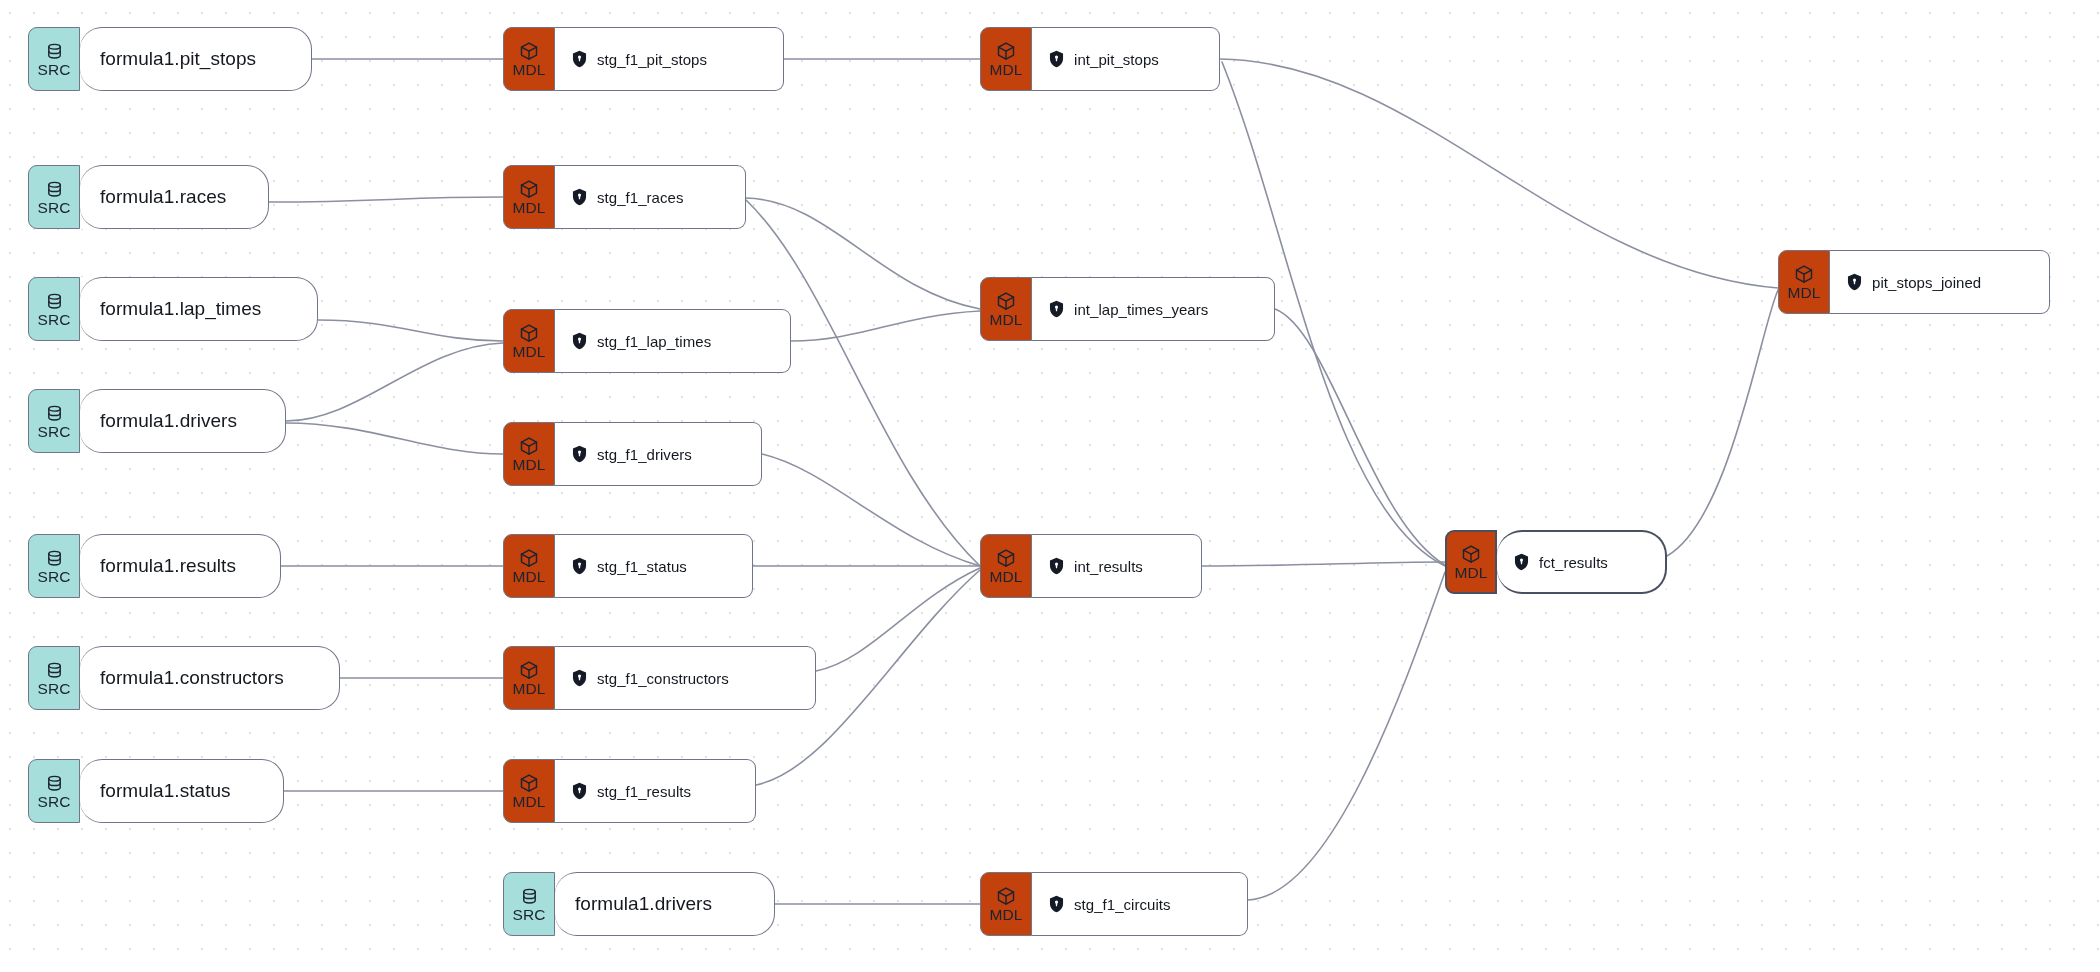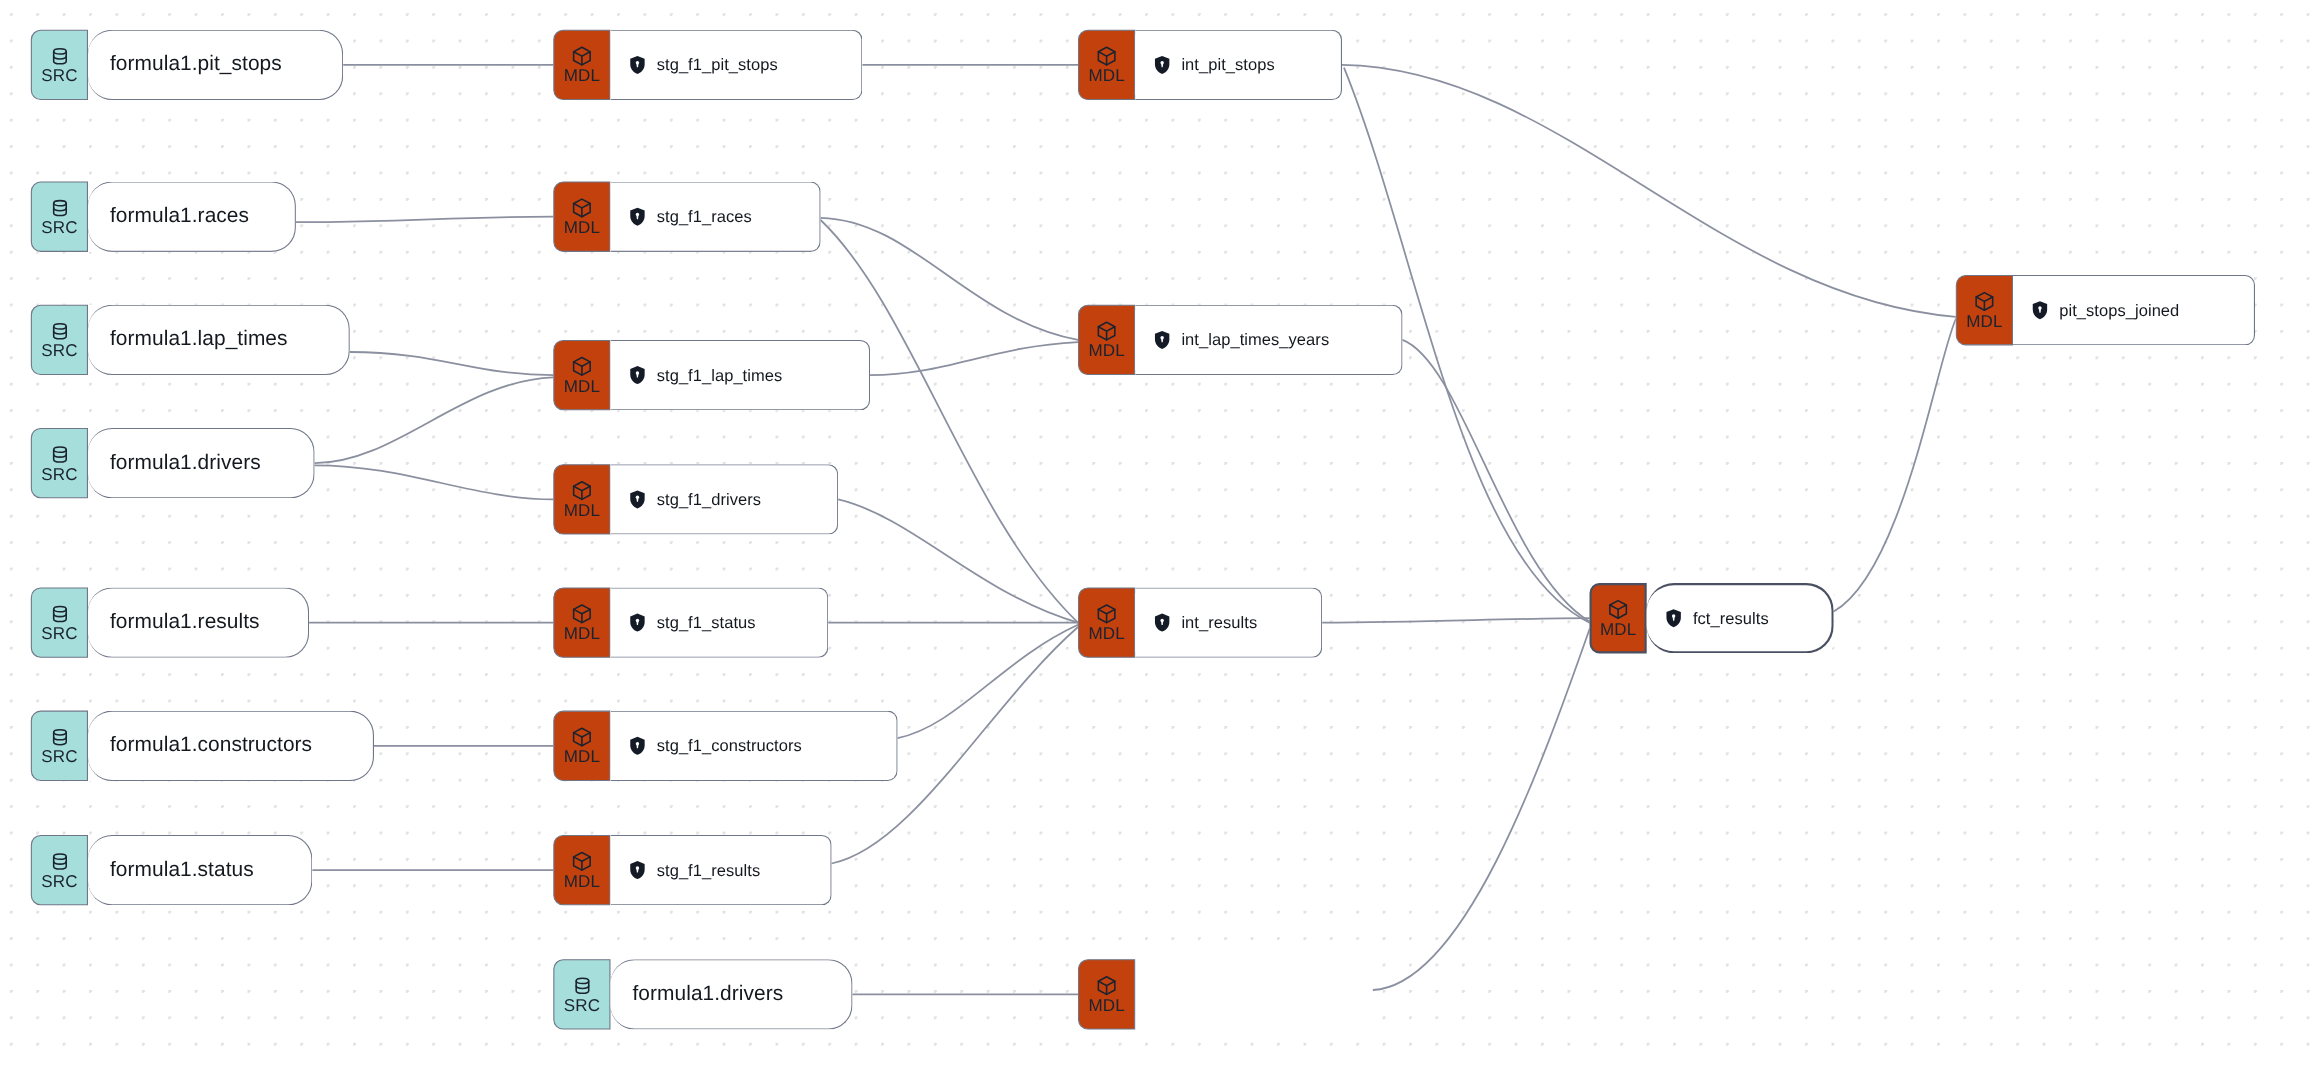--- a/index.html
+++ b/index.html
@@ -38,20 +38,21 @@
 
   
   .node {
     position: absolute;
     display: flex;
     align-items: stretch;
     height: 64px;
     z-index: 5;
     border-radius: 9px;
     background: #ffffff;
+    justify-content: flex-end;
   }
   .node .badge {
     width: 52px;
     flex: 0 0 52px;
     display: flex;
     flex-direction: column;
     align-items: center;
     justify-content: center;
     gap: 1px;
     border: 1.5px solid #6f7687;
@@ -412,20 +413,30 @@
         <div class="badge">
           <span>
             <svg width="20" height="20" viewBox="0 0 24 24" fill="none" stroke="#1b2331" stroke-width="1.7" stroke-linecap="round" stroke-linejoin="round">
               <path d="M12 2.4 21 7.2v9.6L12 21.6 3 16.8V7.2z"></path>
               <path d="M3 7.2 12 12l9-4.8"></path>
               <path d="M12 12v9.6"></path>
             </svg>
           </span>
           <span class="btxt">MDL</span>
         </div>
+        <div class="body">
+          <span style="display: flex;">
+            <svg class="shield" width="17" height="18" viewBox="0 0 20 22" xmlns="http://www.w3.org/2000/svg">
+              <path d="M10 1 18 4.2v6.1C18 15.4 14.6 19.4 10 21 5.4 19.4 2 15.4 2 10.3V4.2z" fill="#141b26"></path>
+              <circle cx="10" cy="8.6" r="1.9" fill="#ffffff"></circle>
+              <path d="M8.9 9.6h2.2l-.45 4.1h-1.3z" fill="#ffffff"></path>
+            </svg>
+          </span>
+          <span class="label">stg_f1_circuits</span>
+        </div>
       </div>
       <div class="node mdl" style="left: 980px; top: 27px; width: 240px;">
         <div class="badge">
           <span>
             <svg width="20" height="20" viewBox="0 0 24 24" fill="none" stroke="#1b2331" stroke-width="1.7" stroke-linecap="round" stroke-linejoin="round">
               <path d="M12 2.4 21 7.2v9.6L12 21.6 3 16.8V7.2z"></path>
               <path d="M3 7.2 12 12l9-4.8"></path>
               <path d="M12 12v9.6"></path>
             </svg>
           </span>

